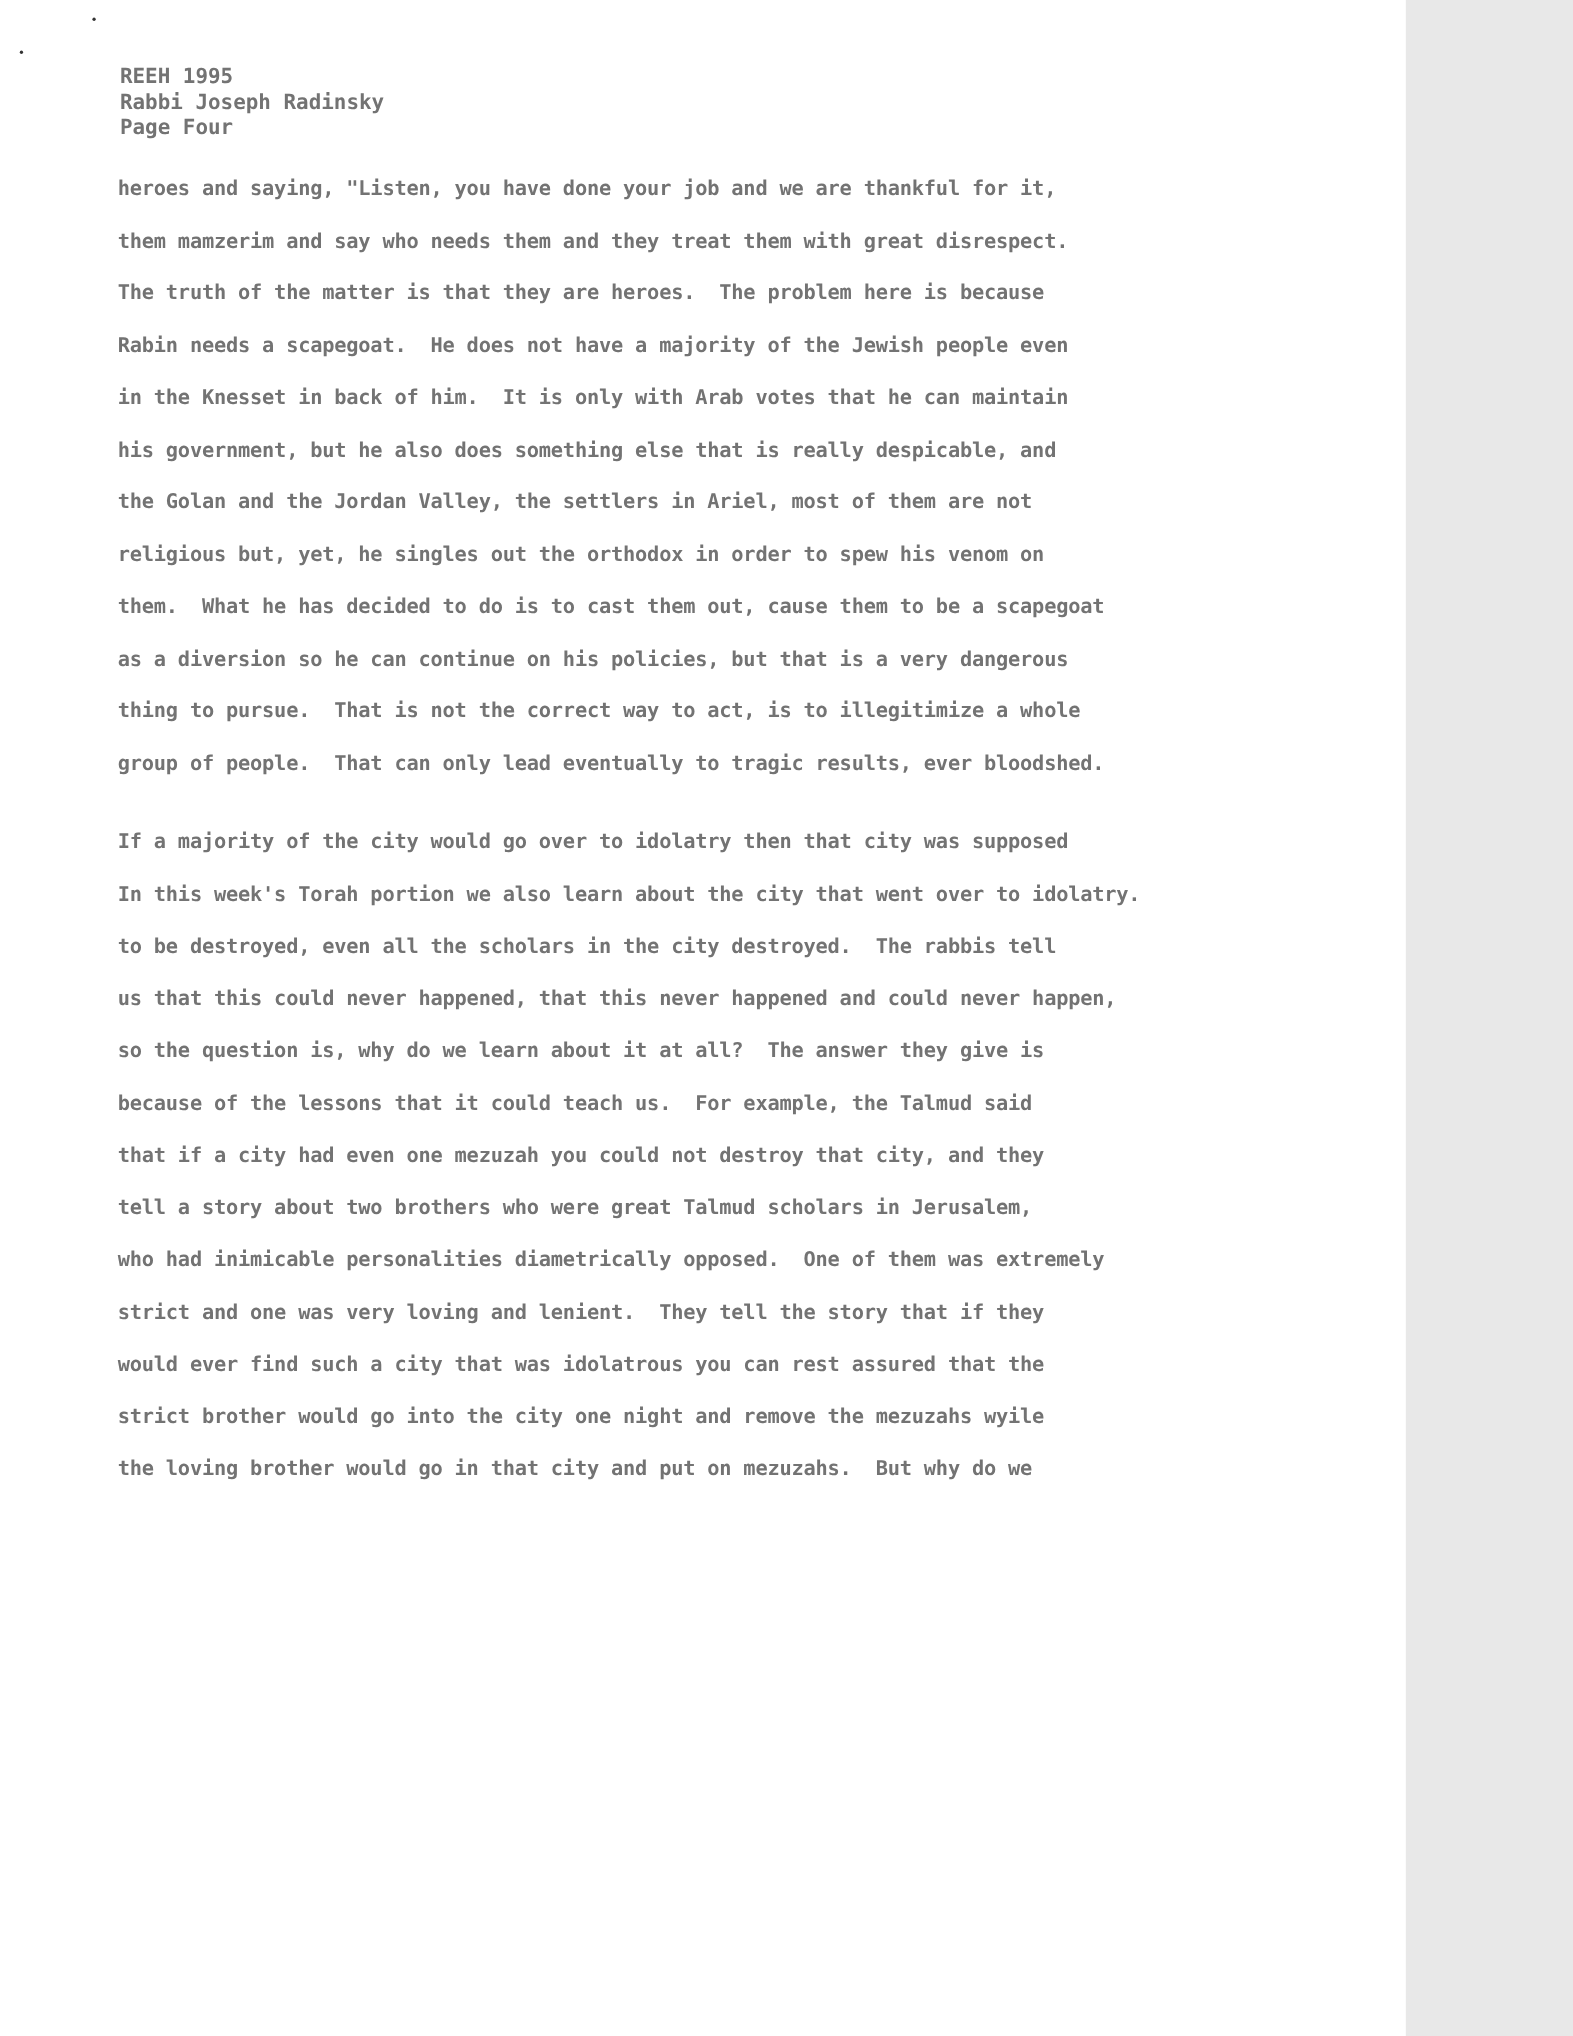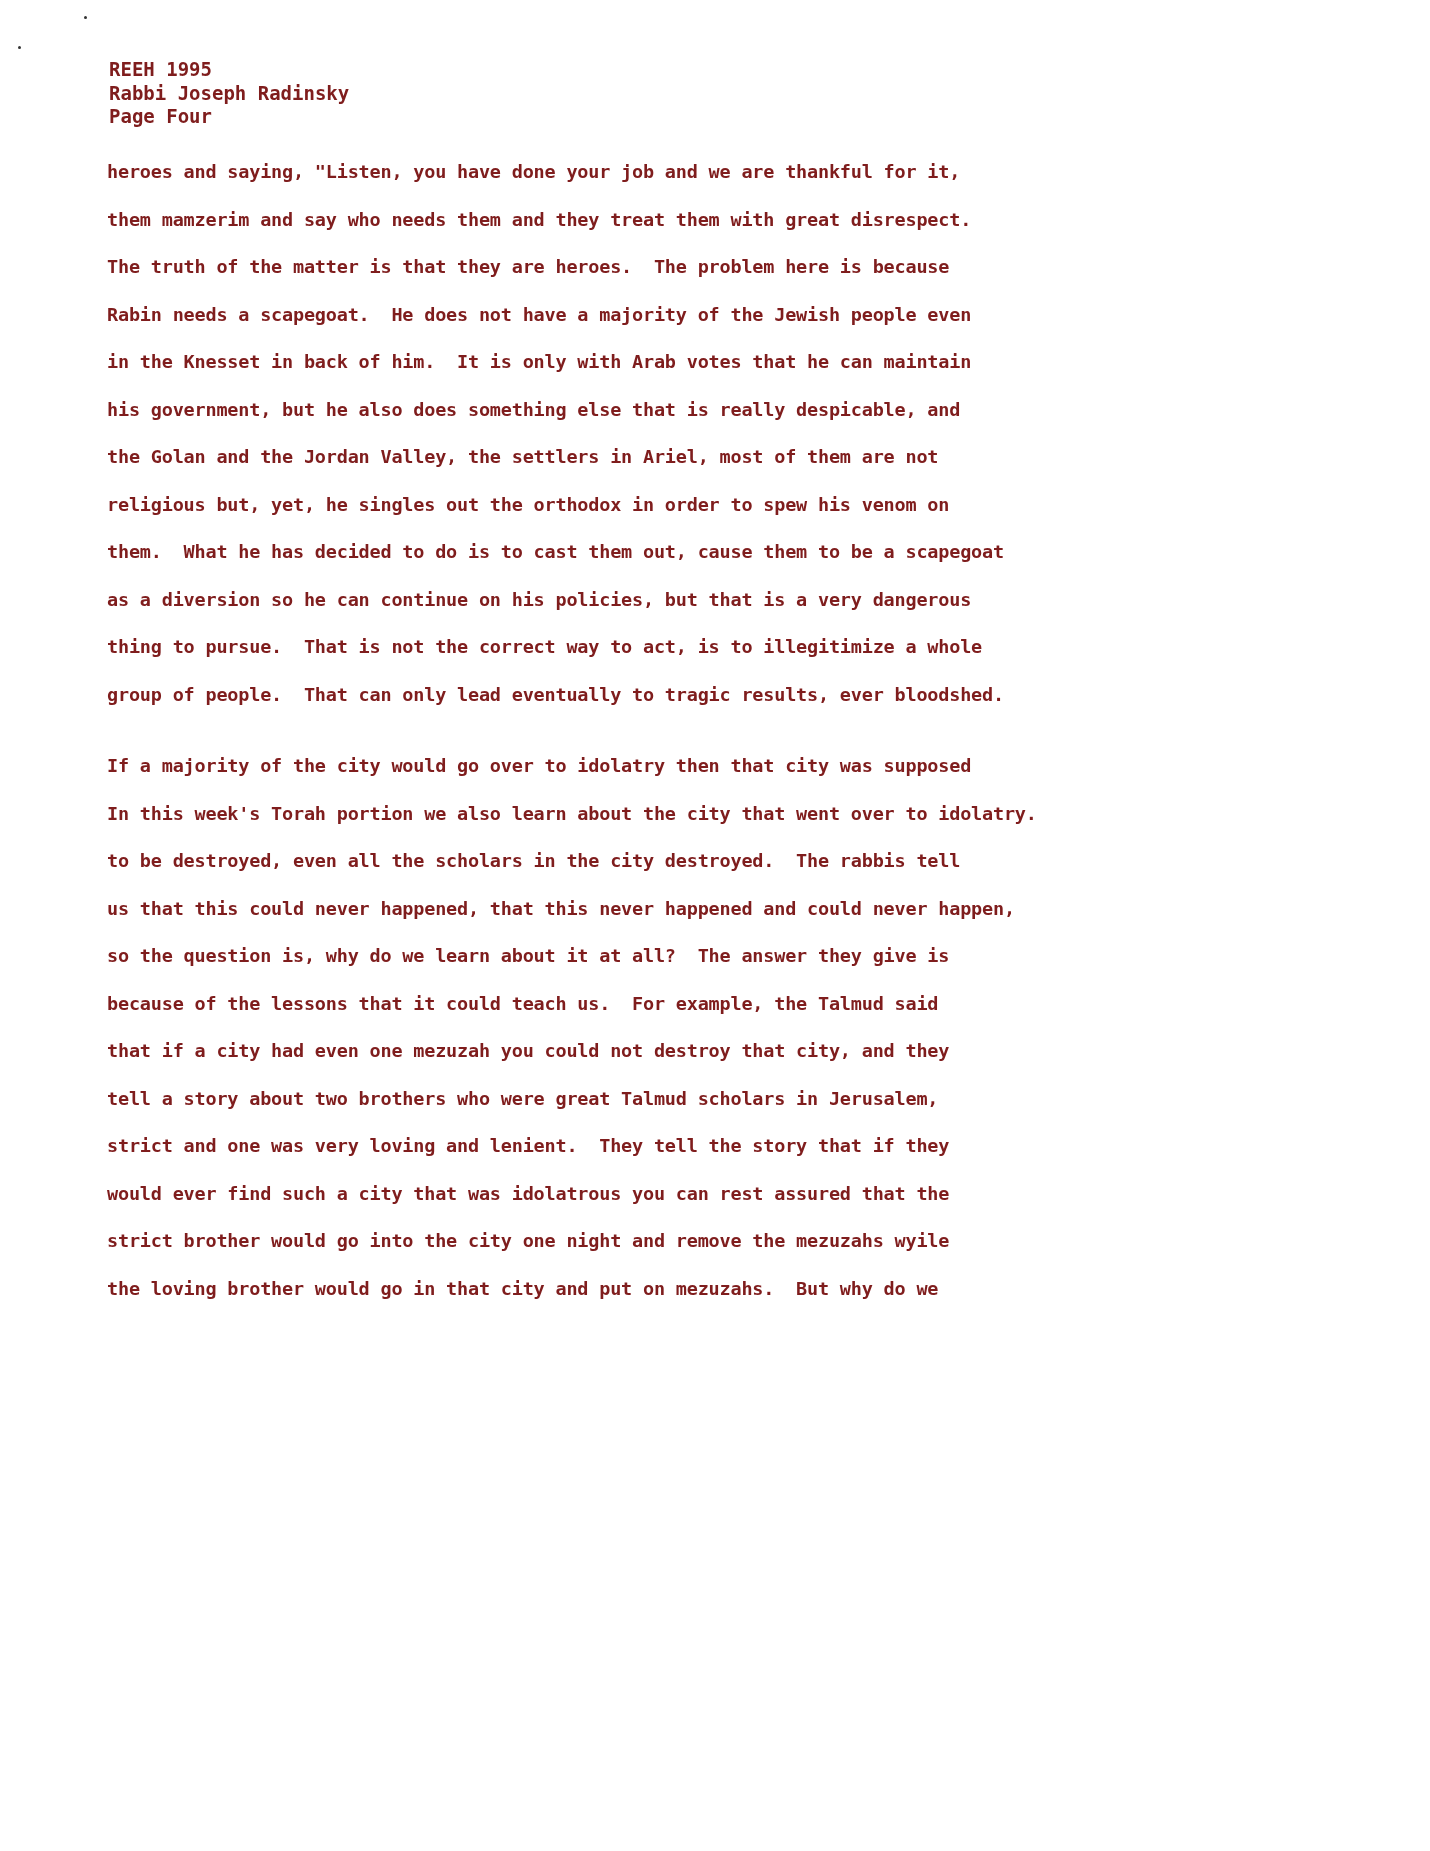--- a/index.html
+++ b/index.html
@@ -2,24 +2,24 @@
 <html><head>
 <meta charset="utf-8">
 <style>
   html, body {
     margin: 0;
     padding: 0;
     background: #e8e8e8;
   }
   .page {
     position: relative;
-    width: 1430px;
+    width: 1278px;
     height: 1851px;
     background: #ffffff;
-    color: #7f1d1d;
+    color: #737373;
     font-family: "DejaVu Sans Mono", "Liberation Mono", monospace;
     font-weight: bold;
     overflow: hidden;
   }
   .speck {
     position: absolute;
     background: #333;
     border-radius: 50%;
   }
   .speck-1 { left: 84px; top: 16px; width: 3px; height: 3px; }
@@ -84,20 +84,21 @@
 
     <div class="para-2">
       <div class="line">If a majority of the city would go over to idolatry then that city was supposed</div>
       <div class="line">In this week's Torah portion we also learn about the city that went over to idolatry.</div>
       <div class="line">to be destroyed, even all the scholars in the city destroyed.  The rabbis tell</div>
       <div class="line">us that this could never happened, that this never happened and could never happen,</div>
       <div class="line">so the question is, why do we learn about it at all?  The answer they give is</div>
       <div class="line">because of the lessons that it could teach us.  For example, the Talmud said</div>
       <div class="line">that if a city had even one mezuzah you could not destroy that city, and they</div>
       <div class="line">tell a story about two brothers who were great Talmud scholars in Jerusalem,</div>
+      <div class="line">who had inimicable personalities diametrically opposed.  One of them was extremely</div>
       <div class="line">strict and one was very loving and lenient.  They tell the story that if they</div>
       <div class="line">would ever find such a city that was idolatrous you can rest assured that the</div>
       <div class="line">strict brother would go into the city one night and remove the mezuzahs wyile</div>
       <div class="line">the loving brother would go in that city and put on mezuzahs.  But why do we</div>
     </div>
 
   </div>
 </div>
 
 </body></html>

